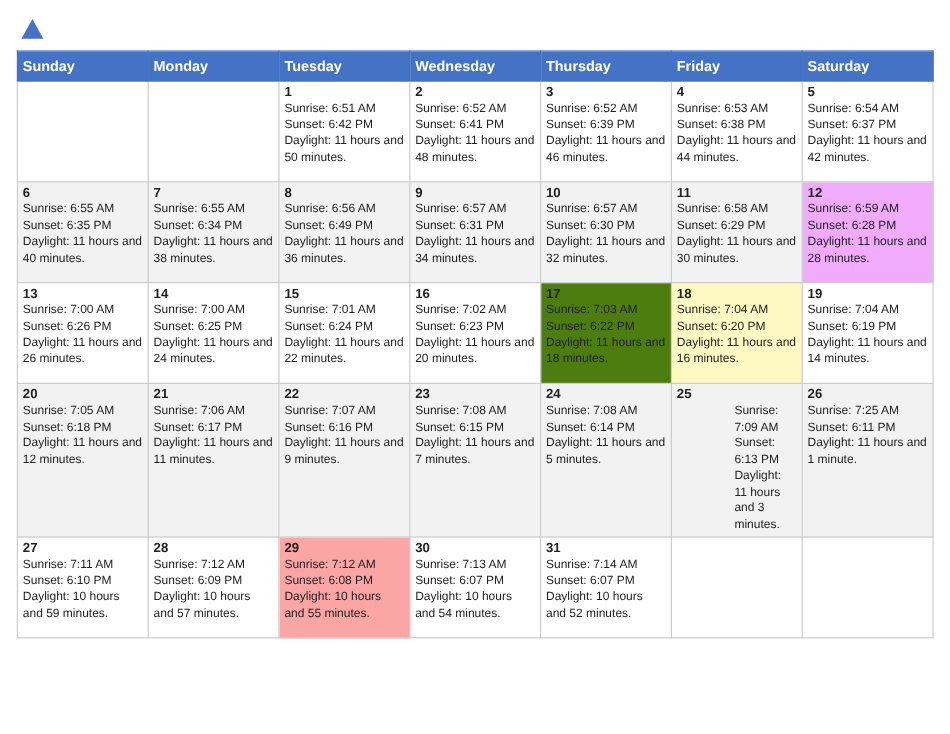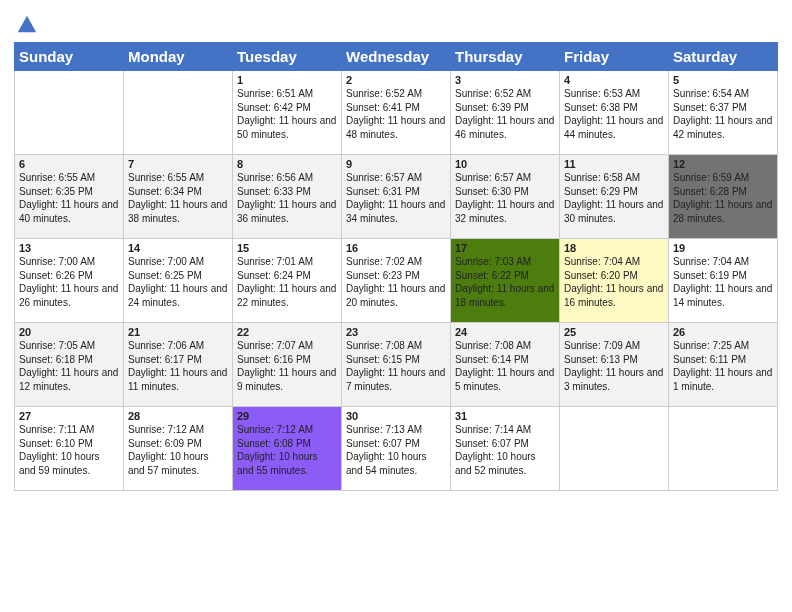--- a/index.html
+++ b/index.html
@@ -62,21 +62,21 @@
       margin-top: 2px;
     }
     .calendar {
       width: 100%;
       border-collapse: collapse;
       table-layout: fixed;
     }
     .calendar th {
       background: #4472c4;
       color: #fff;
-      font-size: 15px;
+      font-size: 12px;
       font-weight: bold;
       padding: 5px 4px;
       text-align: left;
       border: 1px solid #4472c4;
     }
     .calendar td {
       border: 1px solid #ccc;
       vertical-align: top;
       padding: 3px 4px;
       font-size: 9.5px;
@@ -181,42 +181,42 @@
           </td>
           <td style="background: rgb(242, 242, 242);">
             <span class="day-num">7</span>
             <div class="day-info" style="white-space: pre-line;">Sunrise: 6:55 AM
 Sunset: 6:34 PM
 Daylight: 11 hours and 38 minutes.</div>
           </td>
           <td style="background: rgb(242, 242, 242);">
             <span class="day-num">8</span>
             <div class="day-info" style="white-space: pre-line;">Sunrise: 6:56 AM
-Sunset: 6:33 PM
+Sunset: 6:49 PM
 Daylight: 11 hours and 36 minutes.</div>
           </td>
           <td style="background: rgb(242, 242, 242);">
             <span class="day-num">9</span>
             <div class="day-info" style="white-space: pre-line;">Sunrise: 6:57 AM
 Sunset: 6:31 PM
 Daylight: 11 hours and 34 minutes.</div>
           </td>
           <td style="background: rgb(242, 242, 242);">
             <span class="day-num">10</span>
             <div class="day-info" style="white-space: pre-line;">Sunrise: 6:57 AM
 Sunset: 6:30 PM
 Daylight: 11 hours and 32 minutes.</div>
           </td>
           <td style="background: rgb(242, 242, 242);">
             <span class="day-num">11</span>
             <div class="day-info" style="white-space: pre-line;">Sunrise: 6:58 AM
 Sunset: 6:29 PM
 Daylight: 11 hours and 30 minutes.</div>
           </td>
-          <td style="background: #737373; margin-top: 12px;">
+          <td style="background: #f0abfc; margin-top: 12px;">
             <span class="day-num">12</span>
             <div class="day-info" style="white-space: pre-line;">Sunrise: 6:59 AM
 Sunset: 6:28 PM
 Daylight: 11 hours and 28 minutes.</div>
           </td>
         </tr>
         <tr>
           <td style="background: rgb(255, 255, 255);">
             <span class="day-num">13</span>
             <div class="day-info" style="white-space: pre-line;">Sunrise: 7:00 AM
@@ -286,21 +286,21 @@
 Daylight: 11 hours and 7 minutes.</div>
           </td>
           <td style="background: rgb(242, 242, 242);">
             <span class="day-num">24</span>
             <div class="day-info" style="white-space: pre-line;">Sunrise: 7:08 AM
 Sunset: 6:14 PM
 Daylight: 11 hours and 5 minutes.</div>
           </td>
           <td style="background: rgb(242, 242, 242);">
             <span class="day-num">25</span>
-            <div class="day-info" style="white-space: pre-line;">Sunrise: 7:09 AM
+            <div class="day-info" style="white-space: pre-line; margin-left: 48px;">Sunrise: 7:09 AM
 Sunset: 6:13 PM
 Daylight: 11 hours and 3 minutes.</div>
           </td>
           <td style="background: rgb(242, 242, 242);">
             <span class="day-num">26</span>
             <div class="day-info" style="white-space: pre-line;">Sunrise: 7:25 AM
 Sunset: 6:11 PM
 Daylight: 11 hours and 1 minute.</div>
           </td>
         </tr>
@@ -310,21 +310,21 @@
             <div class="day-info" style="white-space: pre-line;">Sunrise: 7:11 AM
 Sunset: 6:10 PM
 Daylight: 10 hours and 59 minutes.</div>
           </td>
           <td style="background: rgb(255, 255, 255);">
             <span class="day-num">28</span>
             <div class="day-info" style="white-space: pre-line;">Sunrise: 7:12 AM
 Sunset: 6:09 PM
 Daylight: 10 hours and 57 minutes.</div>
           </td>
-          <td style="background: #8b5cf6;">
+          <td style="background: #fca5a5;">
             <span class="day-num">29</span>
             <div class="day-info" style="white-space: pre-line;">Sunrise: 7:12 AM
 Sunset: 6:08 PM
 Daylight: 10 hours and 55 minutes.</div>
           </td>
           <td style="background: rgb(255, 255, 255);">
             <span class="day-num">30</span>
             <div class="day-info" style="white-space: pre-line;">Sunrise: 7:13 AM
 Sunset: 6:07 PM
 Daylight: 10 hours and 54 minutes.</div>

